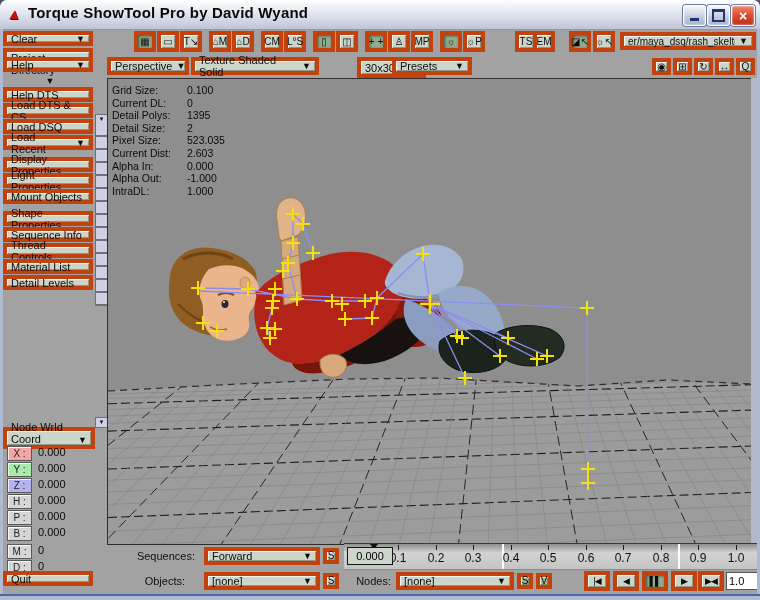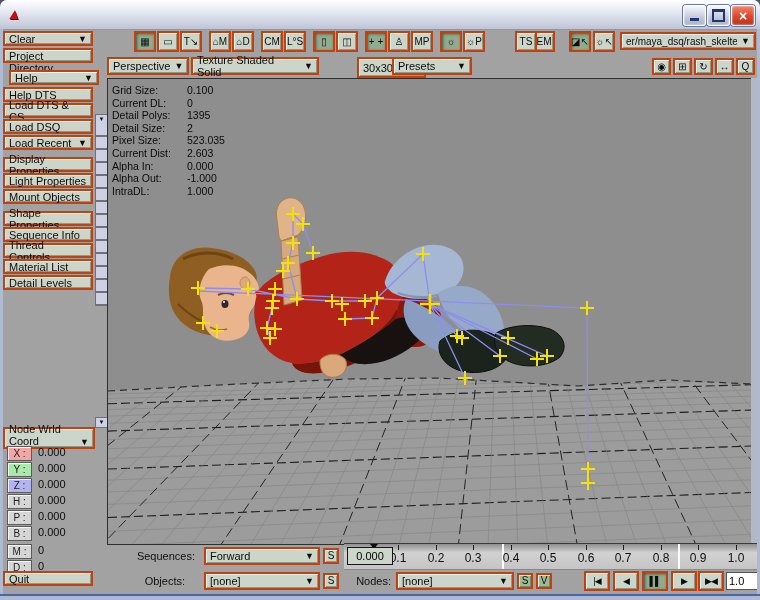--- a/index.html
+++ b/index.html
@@ -18,21 +18,21 @@
   .wbtn .g{position:absolute;left:0;top:0;right:0;bottom:0;display:flex;align-items:center;justify-content:center;}
   .close{background:linear-gradient(#f0866d,#d9472b 55%,#b93418);}
   .close .g{color:#fff;font-weight:bold;font-size:14px;}
   .minbar{width:9px;height:3px;background:#24356e;margin-top:8px;}
   .maxbox{width:9px;height:8px;border:2px solid #24356e;border-top-width:3px;}
   
   .bL{left:0;top:29px;bottom:6px;width:3px;background:#aeb9d2;}
   .bR{right:0;top:29px;bottom:6px;width:3px;background:#aeb9d2;}
   .bB{left:0;bottom:0;width:760px;height:6px;background:linear-gradient(#4b66a8 0 2px,#aeb9d2 2px);}
   
-  .btn{background:#cbd5c9;border:2px solid #c2410c;color:#0c0c0c;
+  .btn{background:#cbd5c9;border:4px solid #c2410c;color:#0c0c0c;
       box-shadow:inset 1px 1px 0 rgba(255,255,255,.75), inset -1px -1px 0 rgba(70,80,65,.45);
       display:flex;align-items:center;box-sizing:border-box;font-size:11px;}
   .pressed{background:#92ab8f;box-shadow:inset 1px 1px 3px rgba(25,40,25,.65);}
   .greenbtn{background:#9cbc97;}
   .ibtn{justify-content:center;font-size:10px;line-height:10px;white-space:nowrap;}
   .dd{justify-content:space-between;padding:0 4px;}
   .dd .arr{font-size:9px;margin-left:4px;}
   .sbtn{left:3px;width:90px;height:15px;padding:0 4px;justify-content:space-between;font-size:11px;}
   .lbl{font-size:11px;color:#101010;}
   .rt{text-align:right;}
@@ -65,20 +65,21 @@
   .speed{left:726px;top:572px;width:28px;height:16px;border:1px solid #555;background:#fff;font-size:11px;
       font-family:"Liberation Sans",sans-serif;padding:0 2px;}
 </style>
 </head>
 <body>
 
 <div class="w">
 
   <div class="abs tb">
     <div class="abs appicon">▲</div>
+    <div class="abs title">Torque ShowTool Pro by David Wyand</div>
     <div class="abs wbtn" style="left:683px;">
         <span class="g">
           <span class="minbar"></span>
         </span>
       </div>
     <div class="abs wbtn" style="left:707px;">
         <span class="g">
           <span class="maxbox"></span>
         </span>
       </div>
@@ -88,21 +89,21 @@
   </div>
 
   <div class="abs btn dd sbtn" style="top:31px;">
       <span>Clear</span>
       <span class="arr">▼</span>
     </div>
   <div class="abs btn dd sbtn" style="top:48px;flex-direction:column;">
       <span>Project Directory</span>
       <span class="arr">▼</span>
     </div>
-  <div class="abs btn dd sbtn" style="top:70px;margin-left:6px;">
+  <div class="abs btn dd sbtn" style="top:57px;">
       <span>Help</span>
       <span class="arr">▼</span>
     </div>
 
   <div class="abs btn ibtn pressed" style="left:134px;top:31px;width:22px;height:21px;">
       <span>▦</span>
     </div>
   <div class="abs btn ibtn" style="left:157px;top:31px;width:22px;height:21px;">
       <span>▭</span>
     </div>

